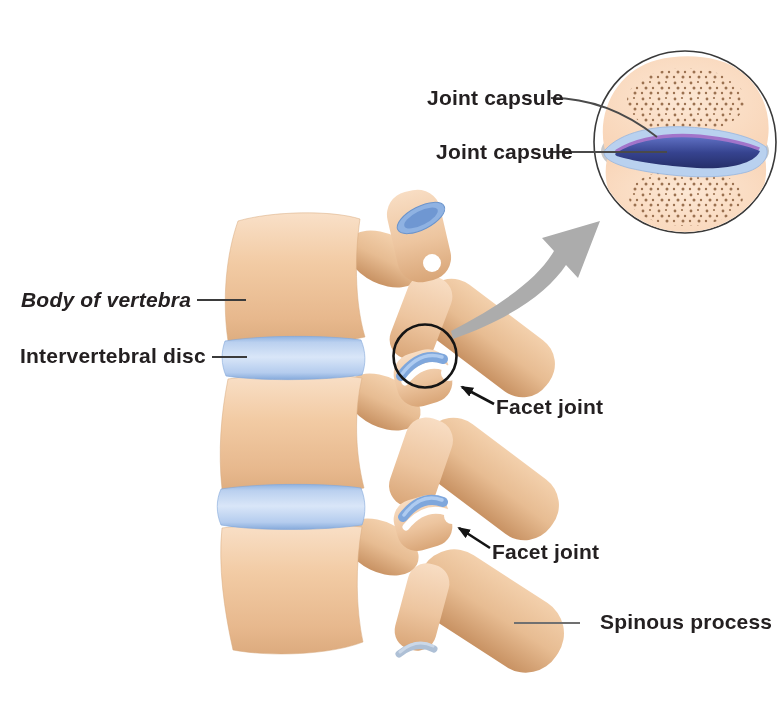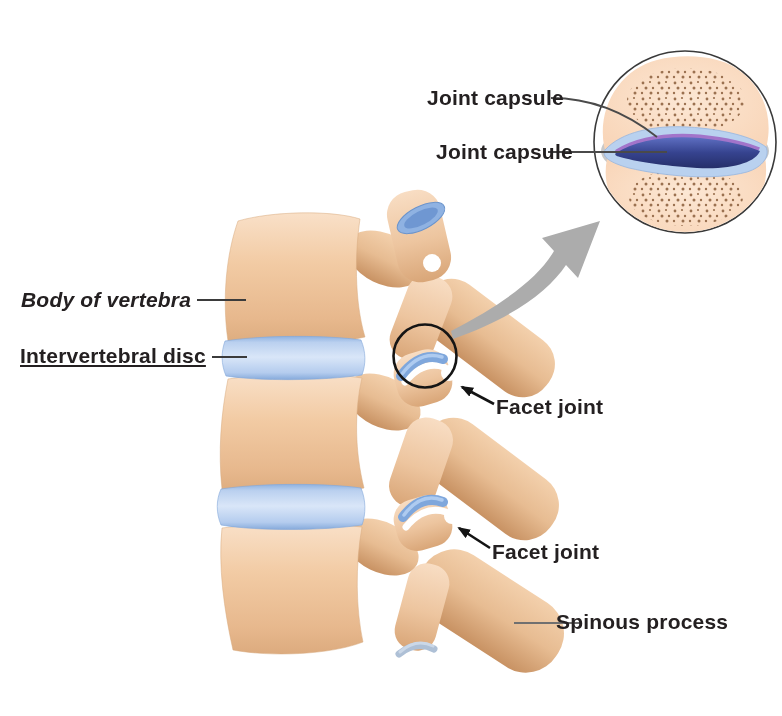--- a/index.html
+++ b/index.html
@@ -157,17 +157,17 @@
     <path d="M212,357 L247,357" stroke="#3b3b3b" stroke-width="2"></path>
     <path d="M514,623 L580,623" stroke="#707070" stroke-width="2"></path>
     <path d="M494,404 L462,387" stroke="#141414" stroke-width="2.6" marker-end="url(#ah)"></path>
     <path d="M490,548 L459,528" stroke="#141414" stroke-width="2.6" marker-end="url(#ah)"></path>
   </g>
 </svg>
 
   <div class="lbl" style="left:420px;top:87px;margin-left:7px;">Joint capsule</div>
   <div class="lbl" style="left:436px;top:141px;">Joint capsule</div>
   <div class="lbl" style="left:21px;top:289px;font-style:italic;">Body of vertebra</div>
-  <div class="lbl" style="left:20px;top:345px;text-decoration:underline;">Intervertebral disc</div>
+  <div class="lbl" style="left:20px;top:345px;">Intervertebral disc</div>
   <div class="lbl" style="left:496px;top:396px;">Facet joint</div>
   <div class="lbl" style="left:492px;top:541px;">Facet joint</div>
-  <div class="lbl" style="left:556px;top:611px;">Spinous process</div>
+  <div class="lbl" style="left:600px;top:611px;">Spinous process</div>
 </div>
 
 </body></html>

